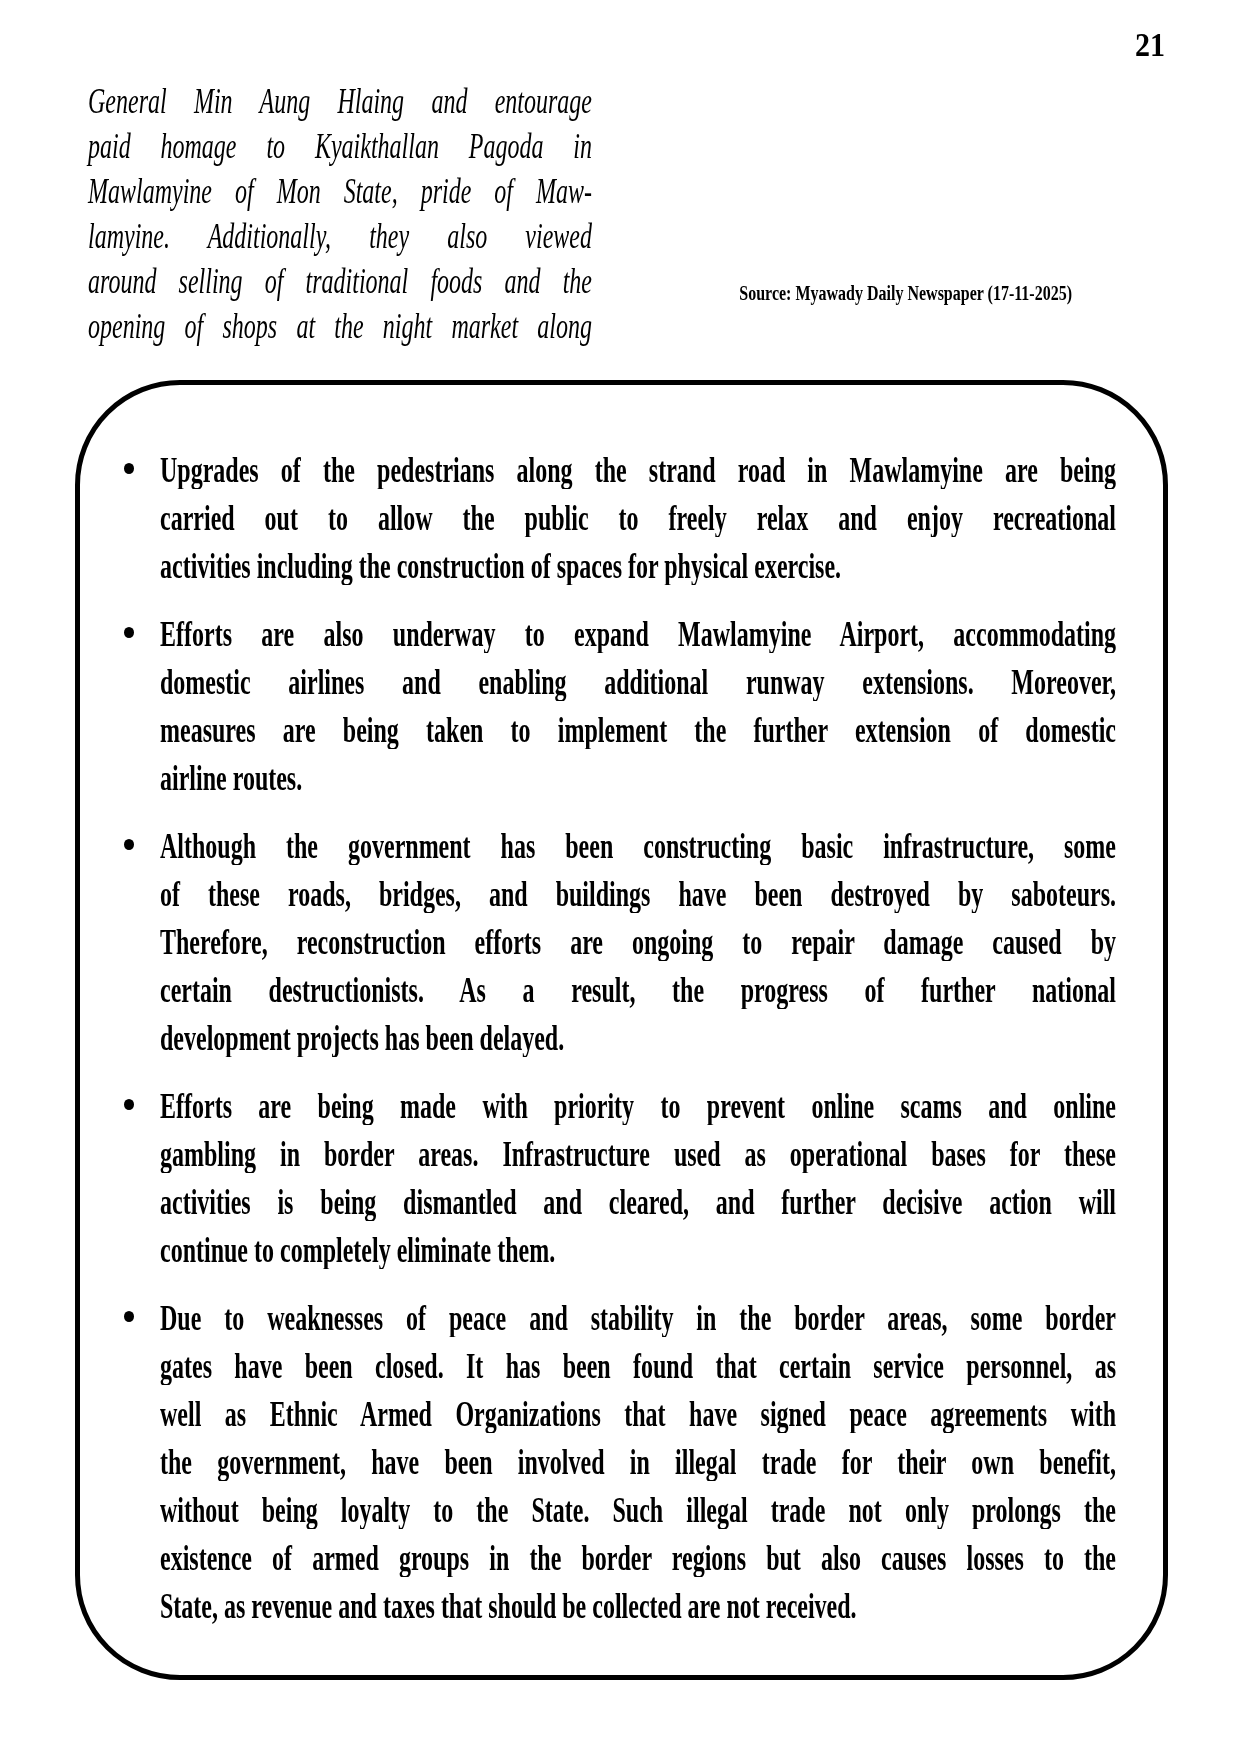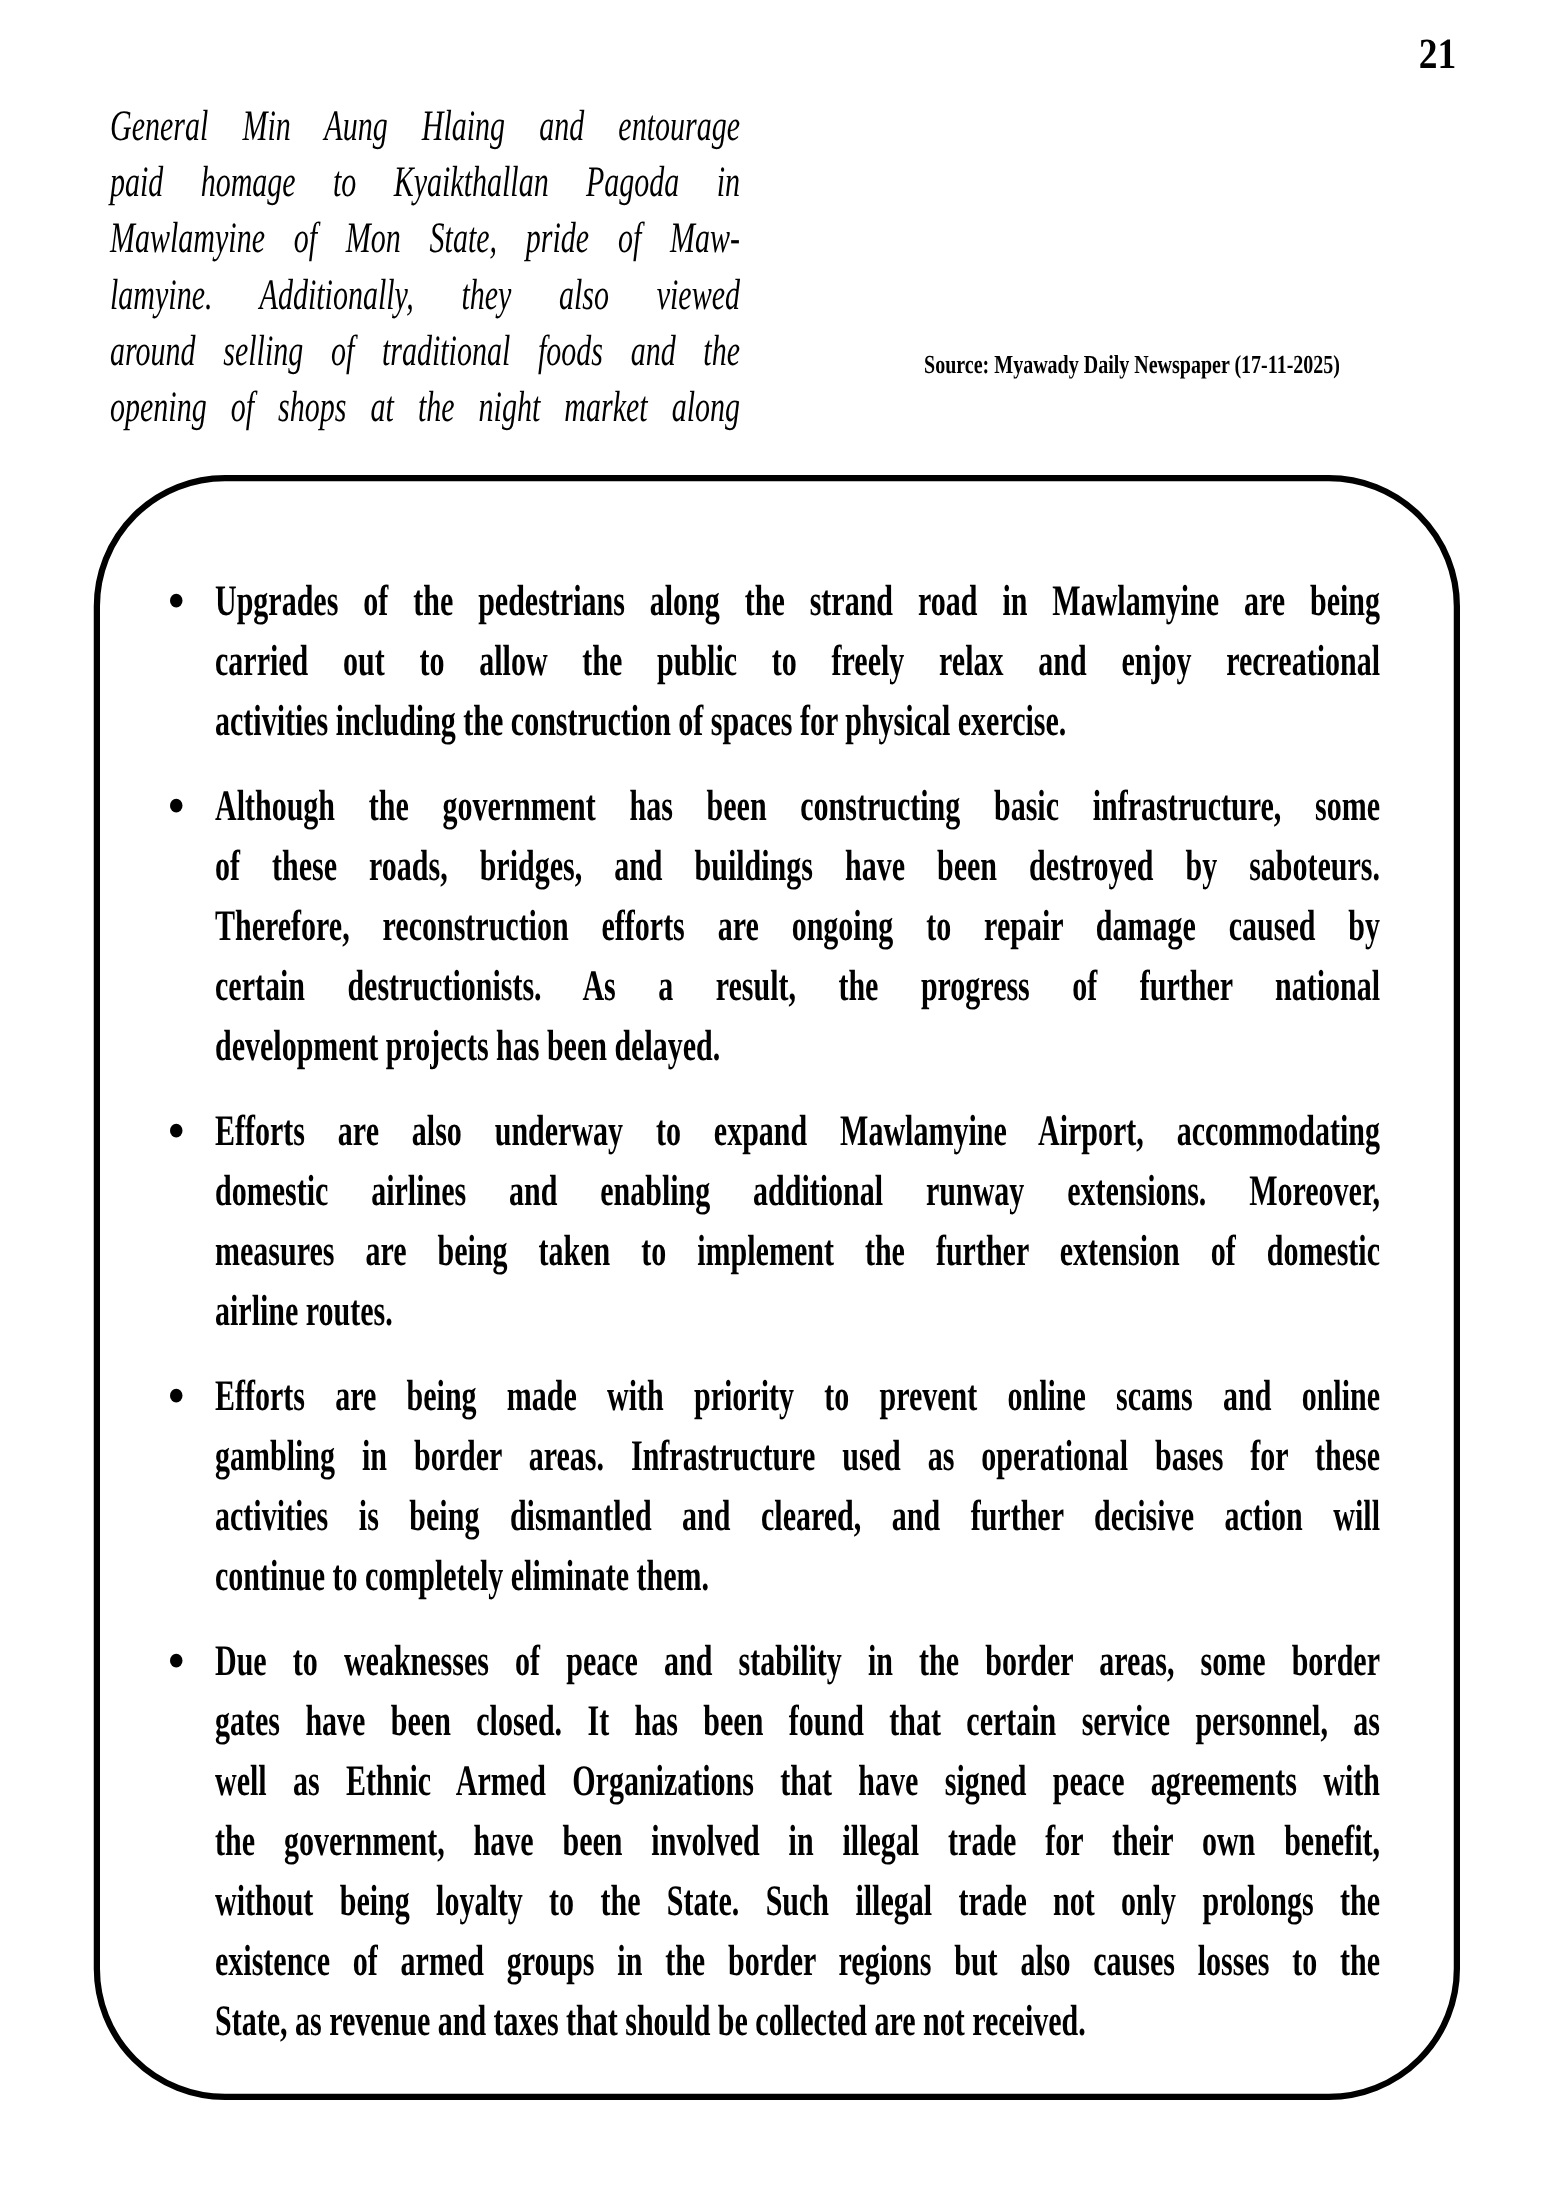--- a/index.html
+++ b/index.html
@@ -57,21 +57,21 @@
     position: absolute;
     left: 75px; top: 380px;
     width: 1093px; height: 1300px;
     box-sizing: border-box;
     border: 5px solid #000000;
     border-radius: 105px;
     background: #ffffff;
   }
   .bullet-box ul {
     list-style: none;
-    margin: 12px;
+    margin: 0;
     padding: 61px 47px 0 80px;
     font-family: Liberation Serif, serif;
   }
   .bullet-box li {
     position: relative;
     margin: 0 0 20px 0;
   }
   .bullet-box li .dot {
     position: absolute;
     left: -36px; top: 17px;
@@ -111,32 +111,32 @@
   <div class="bullet-box">
     <ul id="bullet-list">
         <li>
           <span class="dot"></span>
           <div class="bline">Upgrades of the pedestrians along the strand road in Mawlamyine are being</div>
           <div class="bline">carried out to allow the public to freely relax and enjoy recreational</div>
           <div class="bline last">activities including the construction of spaces for physical exercise.</div>
         </li>
         <li>
           <span class="dot"></span>
+          <div class="bline">Efforts are also underway to expand Mawlamyine Airport, accommodating</div>
+          <div class="bline">domestic airlines and enabling additional runway extensions. Moreover,</div>
+          <div class="bline">measures are being taken to implement the further extension of domestic</div>
+          <div class="bline last">airline routes.</div>
+        </li>
+        <li>
+          <span class="dot"></span>
           <div class="bline">Although the government has been constructing basic infrastructure, some</div>
           <div class="bline">of these roads, bridges, and buildings have been destroyed by saboteurs.</div>
           <div class="bline">Therefore, reconstruction efforts are ongoing to repair damage caused by</div>
           <div class="bline">certain destructionists. As a result, the progress of further national</div>
           <div class="bline last">development projects has been delayed.</div>
-        </li>
-        <li>
-          <span class="dot"></span>
-          <div class="bline">Efforts are also underway to expand Mawlamyine Airport, accommodating</div>
-          <div class="bline">domestic airlines and enabling additional runway extensions. Moreover,</div>
-          <div class="bline">measures are being taken to implement the further extension of domestic</div>
-          <div class="bline last">airline routes.</div>
         </li>
         <li>
           <span class="dot"></span>
           <div class="bline">Efforts are being made with priority to prevent online scams and online</div>
           <div class="bline">gambling in border areas. Infrastructure used as operational bases for these</div>
           <div class="bline">activities is being dismantled and cleared, and further decisive action will</div>
           <div class="bline last">continue to completely eliminate them.</div>
         </li>
         <li>
           <span class="dot"></span>

